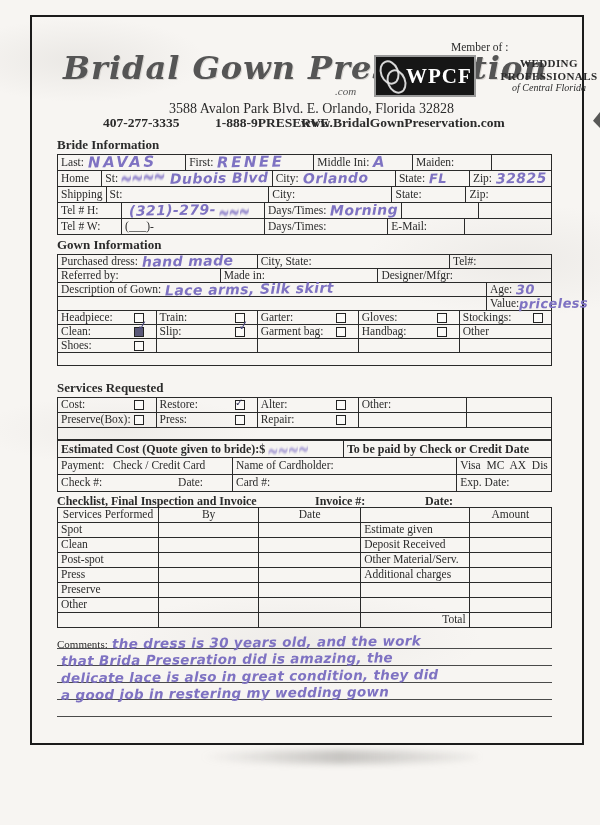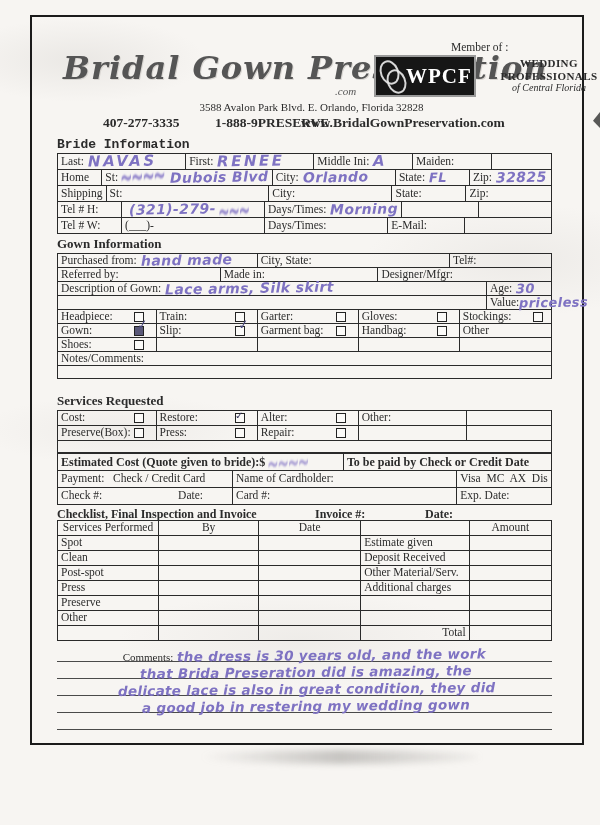--- a/index.html
+++ b/index.html
@@ -27,27 +27,27 @@
   .logo-com{position:absolute;left:278px;top:60px;font-style:italic;font-size:11px;color:#555;}
   .wpcf{position:absolute;left:317px;top:30px;width:102px;height:42px;background:#161616;
     border:2px solid #9a9a9a;box-sizing:border-box;display:flex;align-items:center;
     padding-left:30px;color:#fff;font-weight:bold;font-size:21px;letter-spacing:1px;}
   .ring{position:absolute;border:2.5px solid #e8e8e8;border-radius:50%;width:15px;height:21px;
     transform:rotate(-22deg);opacity:.92;}
   .ring.r1{left:4px;top:3px;} .ring.r2{left:11px;top:12px;}
   .assoc{position:absolute;left:432px;top:32px;width:120px;text-align:center;line-height:1.15;}
   .assoc .a1,.assoc .a2{font-size:11px;font-weight:600;letter-spacing:.4px;}
   .assoc .a3{font-size:10px;font-style:italic;}
-  .address{position:absolute;left:0;top:76px;width:100%;text-align:center;font-size:11px;padding-left:14px;box-sizing:border-box;}
+  .address{position:absolute;left:0;top:76px;width:100%;text-align:center;font-size:14px;padding-left:14px;box-sizing:border-box;}
   .phones{position:absolute;left:0;top:90px;width:100%;height:16px;font-weight:bold;font-size:13.5px;}
   .phones .p1{position:absolute;left:46px;} .phones .p2{position:absolute;left:158px;}
   .phones .p3{position:absolute;left:244px;}
   
   .sec-title{font-size:13px;font-weight:bold;margin:2px 0 1px 0;}
-  .sec-title.mt{margin-top:8px;font-family:Liberation Mono, monospace;}
+  .sec-title.mt{margin-top:8px;}
   .tbl{border:1.3px solid #2a2a2a;line-height:1;}
   .row{display:flex;border-bottom:1px solid #2a2a2a;align-items:center;}
   .row:last-child{border-bottom:none;}
   .r15 .row{height:15px;} .r13 .row{height:13px;} .r14 .row{height:14px;} .r16 .row{height:16px;}
   .row.h12{height:12px;} .row.h11{height:11px;}
   .cell{border-right:1px solid #2a2a2a;height:100%;display:flex;align-items:center;
     padding:0 3px;box-sizing:border-box;white-space:nowrap;overflow:visible;position:relative;}
   .cell:last-child{border-right:none;}
   .lbl{font-size:11.5px;}
   .lbl.b{font-weight:bold;font-size:12px;}
@@ -69,21 +69,21 @@
     transform:rotate(-8deg);font-family:"DejaVu Sans",sans-serif;}
   .mark.inside{left:-1px;top:-3px;font-size:10px;color:#34345a;transform:rotate(-4deg);}
   
   .chk-head{position:relative;height:13px;margin-top:2px;font-weight:bold;font-size:12px;}
   .chk-head .t1{position:absolute;left:0;} .chk-head .t2{position:absolute;left:258px;}
   .chk-head .t3{position:absolute;left:368px;}
   .ctr{justify-content:center;}
   .rt{justify-content:flex-end;}
   
   .comments{margin-top:4px;position:relative;}
-  .c-line{height:16px;border-bottom:1.3px solid #4a4a4a;position:relative;overflow:visible;text-align:center;}
+  .c-line{height:16px;border-bottom:1.3px solid #4a4a4a;position:relative;overflow:visible;}
   .c-label{font-size:11px;display:inline-block;vertical-align:bottom;}
   .hw-c{font-family:"DejaVu Sans",sans-serif;font-style:italic;font-weight:600;color:#7e72c2;
     font-size:13.5px;letter-spacing:.3px;display:inline-block;transform:rotate(-.6deg);
     position:relative;top:1px;margin-left:4px;white-space:nowrap;}
 </style>
 </head>
 <body>
 
 <div class="paper">
   <div class="frame">
@@ -198,21 +198,21 @@
           <span class="lbl">E-Mail:</span>
         </div>
         <div class="cell" style="flex:1"></div>
       </div>
     </div>
 
     <div class="sec-title">Gown Information</div>
     <div class="tbl r13">
       <div class="row">
         <div class="cell" style="flex:0 0 40.5%">
-          <span class="lbl">Purchased from:</span>
+          <span class="lbl">Purchased dress:</span>
           <span class="hw hw-lg">hand made</span>
         </div>
         <div class="cell" style="flex:0 0 39%">
           <span class="lbl">City, State:</span>
         </div>
         <div class="cell" style="flex:1">
           <span class="lbl">Tel#:</span>
         </div>
       </div>
       <div class="row">
@@ -273,21 +273,21 @@
         </div>
         <div class="cell cbcell tight" style="flex:1">
           <span class="lbl">Stockings:</span>
           <span class="box">
               <span class="mark"></span>
             </span>
         </div>
       </div>
       <div class="row">
         <div class="cell cbcell" style="flex:0 0 20%">
-          <span class="lbl">Gown:</span>
+          <span class="lbl">Clean:</span>
           <span class="box dark">
               <span class="mark">✓</span>
             </span>
         </div>
         <div class="cell cbcell" style="flex:0 0 20.5%">
           <span class="lbl">Slip:</span>
           <span class="box">
               <span class="mark">✓</span>
             </span>
         </div>
@@ -311,25 +311,20 @@
         <div class="cell cbcell" style="flex:0 0 20%">
           <span class="lbl">Shoes:</span>
           <span class="box">
               <span class="mark"></span>
             </span>
         </div>
         <div class="cell" style="flex:0 0 20.5%"></div>
         <div class="cell" style="flex:0 0 20.5%"></div>
         <div class="cell" style="flex:0 0 20.5%"></div>
         <div class="cell" style="flex:1"></div>
-      </div>
-      <div class="row">
-        <div class="cell" style="flex:1">
-          <span class="lbl">Notes/Comments:</span>
-        </div>
       </div>
       <div class="row h12">
         <div class="cell" style="flex:1"></div>
       </div>
     </div>
 
     <div class="sec-title" style="margin-top:14px">Services Requested</div>
     <div class="tbl r14">
       <div class="row">
         <div class="cell cbcell" style="flex:0 0 20%">

